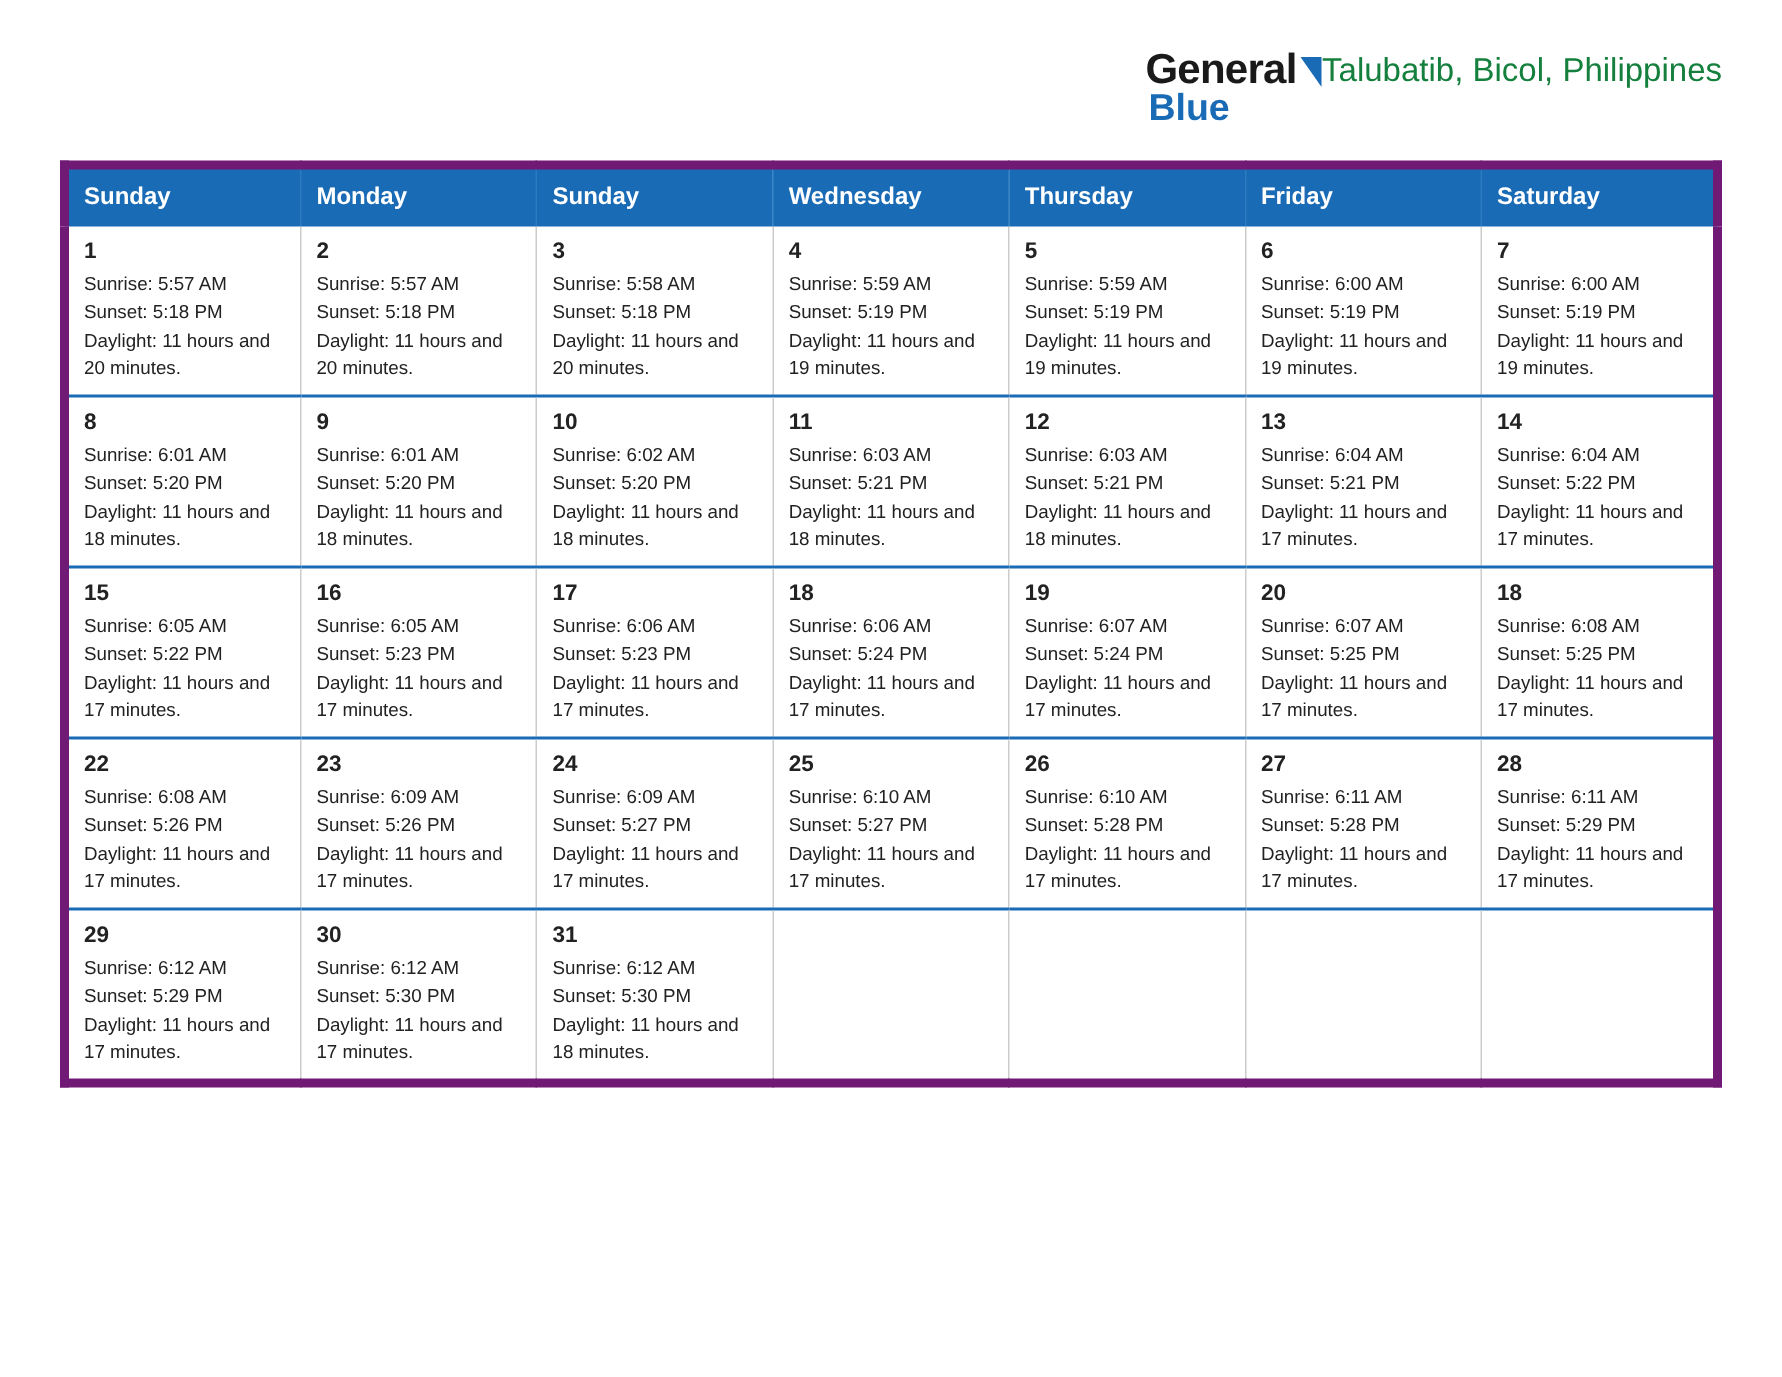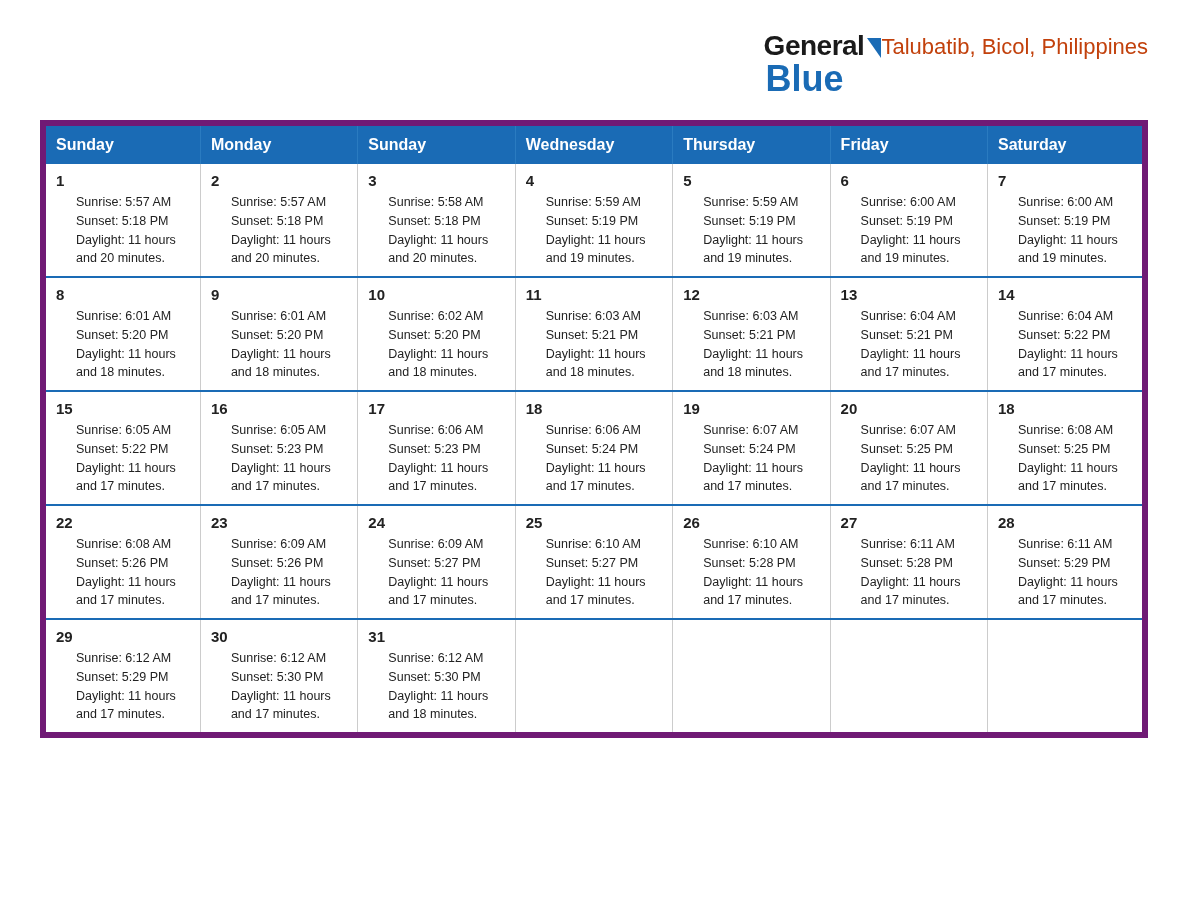--- a/index.html
+++ b/index.html
@@ -34,38 +34,38 @@
     .logo-triangle {
       width: 0;
       height: 0;
       border-left: 14px solid transparent;
       border-right: 0px solid transparent;
       border-top: 20px solid #1a6bb5;
       margin-left: 3px;
       margin-top: 4px;
     }
     .logo-blue {
-      font-size: 36px;
+      font-size: 25px;
       font-weight: bold;
       color: #1a6bb5;
       margin-top: -4px;
       margin-left: 2px;
     }
     .title-block {
       text-align: right;
     }
     .title-month {
       font-size: 52px;
       font-weight: bold;
       color: #1a1a1a;
       line-height: 1.1;
     }
     .title-location {
       font-size: 22px;
-      color: #c2410c;
+      color: #15803d;
       margin-top: 4px;
     }
     .calendar {
       width: 100%;
       border-collapse: collapse;
       border: 6px solid #701a75;
     }
     .calendar thead tr th {
       background-color: #1a6bb5;
       color: #fff;
@@ -96,21 +96,20 @@
     }
     .day-number {
       font-size: 15px;
       font-weight: bold;
       margin-bottom: 4px;
       display: block;
     }
     .day-info {
       line-height: 1.5;
       font-size: 12.5px;
-      margin-left: 20px;
     }
     .empty-cell {
       background: #fff;
     }
   </style>
 </head>
 <body>
 
 <div class="header">
   <div class="logo">

